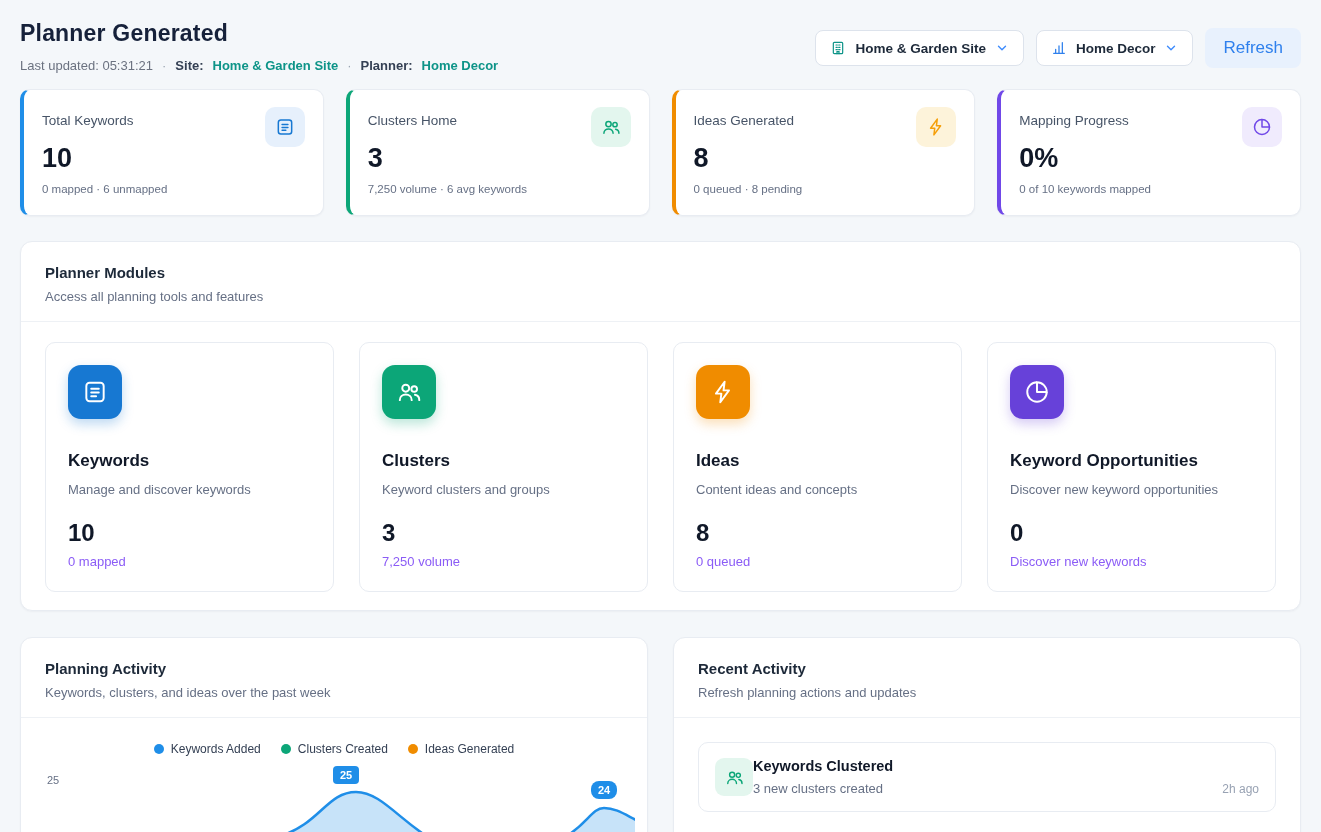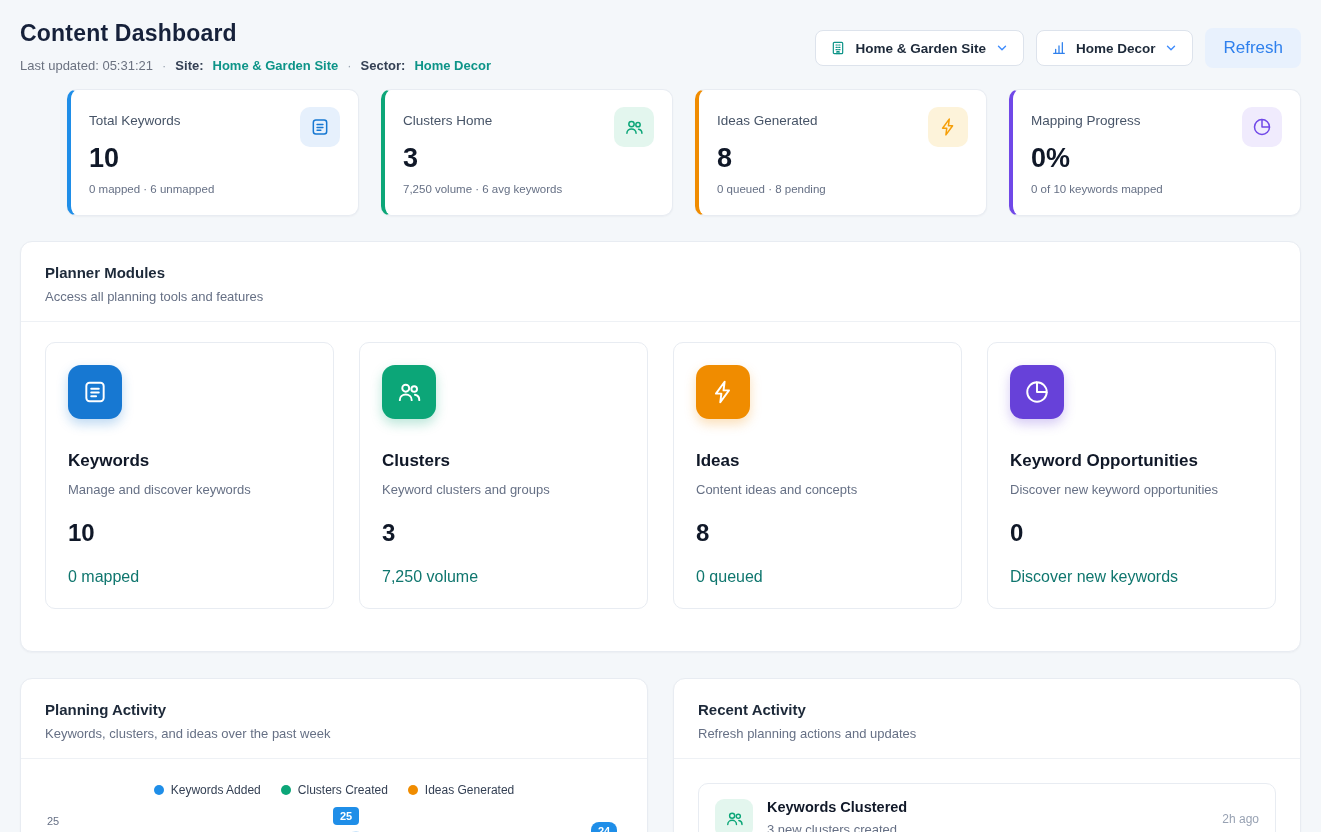--- a/index.html
+++ b/index.html
@@ -31,21 +31,21 @@
   .ic-blue { color: #2f80ed; }
   .chev { color: #3d8bfd; display: flex; }
   .chev svg { width: 14px; height: 14px; }
   .refresh-btn {
     background: #e8f1fd; color: #2f80ed; border: none; border-radius: 8px;
     padding: 10px 18px; font-size: 17px; font-weight: 400; cursor: pointer;
     font-family: inherit;
   }
 
   
-  .stats-row { display: grid; grid-template-columns: repeat(4, 1fr); gap: 22px; margin-bottom: 25px; margin-left: 47px; }
+  .stats-row { display: grid; grid-template-columns: repeat(4, 1fr); gap: 22px; margin-bottom: 25px; }
   .stat-card {
     background: #fff; border: 1px solid #e8ecf2; border-radius: 10px;
     padding: 17px 18px 16px 18px; box-shadow: 0 1px 2px rgba(16,24,40,.04);
     min-height: 127px;
   }
   .stat-card.accent-blue   { border-left: 4px solid #1f8ee8; }
   .stat-card.accent-green  { border-left: 4px solid #0ca678; }
   .stat-card.accent-orange { border-left: 4px solid #f08c00; }
   .stat-card.accent-purple { border-left: 4px solid #7048e8; }
   .stat-top { display: flex; justify-content: space-between; align-items: flex-start; }
@@ -61,35 +61,35 @@
 
   
   .card { background: #fff; border: 1px solid #e8ecf2; border-radius: 12px; box-shadow: 0 1px 2px rgba(16,24,40,.04); }
   .card-head { padding: 22px 24px 17px 24px; }
   .card-title { font-size: 15px; font-weight: 700; color: #1d2939; }
   .card-sub { font-size: 13px; color: #667085; margin-top: 8px; }
   .divider { border-top: 1px solid #eef1f5; }
 
   
   .modules-wrap { margin-bottom: 26px; }
-  .modules-grid { display: grid; grid-template-columns: repeat(4, 1fr); gap: 25px; padding: 20px 24px 42px 24px; }
+  .modules-grid { display: grid; grid-template-columns: repeat(4, 1fr); gap: 25px; padding: 20px 24px 18px 24px; }
   .module-card { border: 1px solid #e8ecf2; border-radius: 10px; padding: 22px; cursor: pointer; background: #fff; }
   .module-icon {
     width: 54px; height: 54px; border-radius: 13px; color: #fff;
     display: flex; align-items: center; justify-content: center; margin-bottom: 32px;
   }
   .module-icon svg { width: 26px; height: 26px; }
   .mi-blue   { background: #1778d2; box-shadow: 0 5px 12px rgba(23,120,210,.28); }
   .mi-green  { background: #0ca678; box-shadow: 0 5px 12px rgba(12,166,120,.28); }
   .mi-orange { background: #f08c00; box-shadow: 0 5px 12px rgba(240,140,0,.28); }
   .mi-purple { background: #6741d9; box-shadow: 0 5px 12px rgba(103,65,217,.28); }
   .module-title { font-size: 17px; font-weight: 800; color: #101828; margin-bottom: 11px; }
   .module-desc { font-size: 13px; color: #667085; margin-bottom: 22px; }
   .module-value { font-size: 24px; font-weight: 800; color: #101828; }
-  .module-sub { font-size: 16px; color: #0f766e; margin-top: 21px; }
+  .module-sub { font-size: 13px; color: #8b5cf6; margin-top: 7px; }
 
   
   .bottom-row { display: grid; grid-template-columns: 1fr 1fr; gap: 25px; }
   .panel-body { padding: 14px 24px 24px 24px; }
 
   
   .legend { display: flex; justify-content: center; gap: 20px; margin: 10px 0 8px 0; }
   .legend-item { display: flex; align-items: center; gap: 7px; font-size: 12px; color: #344054; cursor: pointer; }
   .legend-dot { width: 10px; height: 10px; border-radius: 50%; }
   .dot-blue { background: #1f8ee8; } .dot-green { background: #0ca678; } .dot-orange { background: #f08c00; }
@@ -98,49 +98,49 @@
   .chart-svg { position: absolute; left: 20px; top: 0; }
   .pt-chip {
     position: absolute; background: #1f8ee8; color: #fff; font-size: 11px; font-weight: 700;
     padding: 2px 7px; border-radius: 4px; line-height: 14px;
   }
   .chip-1 { left: 288px; top: 2px; }
   .chip-2 { left: 546px; top: 17px; border-radius: 8px; }
 
   
   .activity-item {
-    display: flex; align-items: center; gap: 14px;
+    display: flex; align-items: flex-end; gap: 0;
     border: 1px solid #e8ecf2; border-radius: 10px; padding: 15px 16px;
     margin-top: 10px; cursor: pointer; background: #fff;
   }
   .activity-icon {
     width: 38px; height: 38px; border-radius: 9px; background: #e3f6ee; color: #0ca678;
     display: flex; align-items: center; justify-content: center; flex: none;
   }
   .activity-icon svg { width: 19px; height: 19px; }
   .activity-texts { flex: 1; }
   .activity-title { font-size: 14.5px; font-weight: 800; color: #101828; }
   .activity-desc { font-size: 13px; color: #667085; margin-top: 7px; }
   .activity-time { font-size: 12px; color: #98a2b3; white-space: nowrap; padding-top: 2px; }
 </style>
 </head>
 <body>
 
 <div class="page">
 
   <div class="topbar">
     <div>
-      <div class="page-title">Content Dashboard</div>
+      <div class="page-title">Planner Generated</div>
       <div class="subline">
         <span>Last updated: 05:31:21</span>
         <span class="sep">·</span>
         <span class="lbl">Site:</span>
         <span class="teal-link">Home &amp; Garden Site</span>
         <span class="sep">·</span>
-        <span class="lbl">Sector:</span>
+        <span class="lbl">Planner:</span>
         <span class="teal-link">Home Decor</span>
       </div>
     </div>
     <div class="controls">
       <button class="select-btn">
         <span class="ic ic-teal">
           <svg viewBox="0 0 24 24" fill="none" stroke="currentColor" stroke-width="1.8" stroke-linecap="round">
             <rect x="5" y="3.5" width="14" height="17" rx="1.5"></rect>
             <path d="M9 7.5h2M13 7.5h2M9 11h2M13 11h2M9 14.5h2M13 14.5h2M10.5 20.5v-3h3v3"></path>
           </svg>

